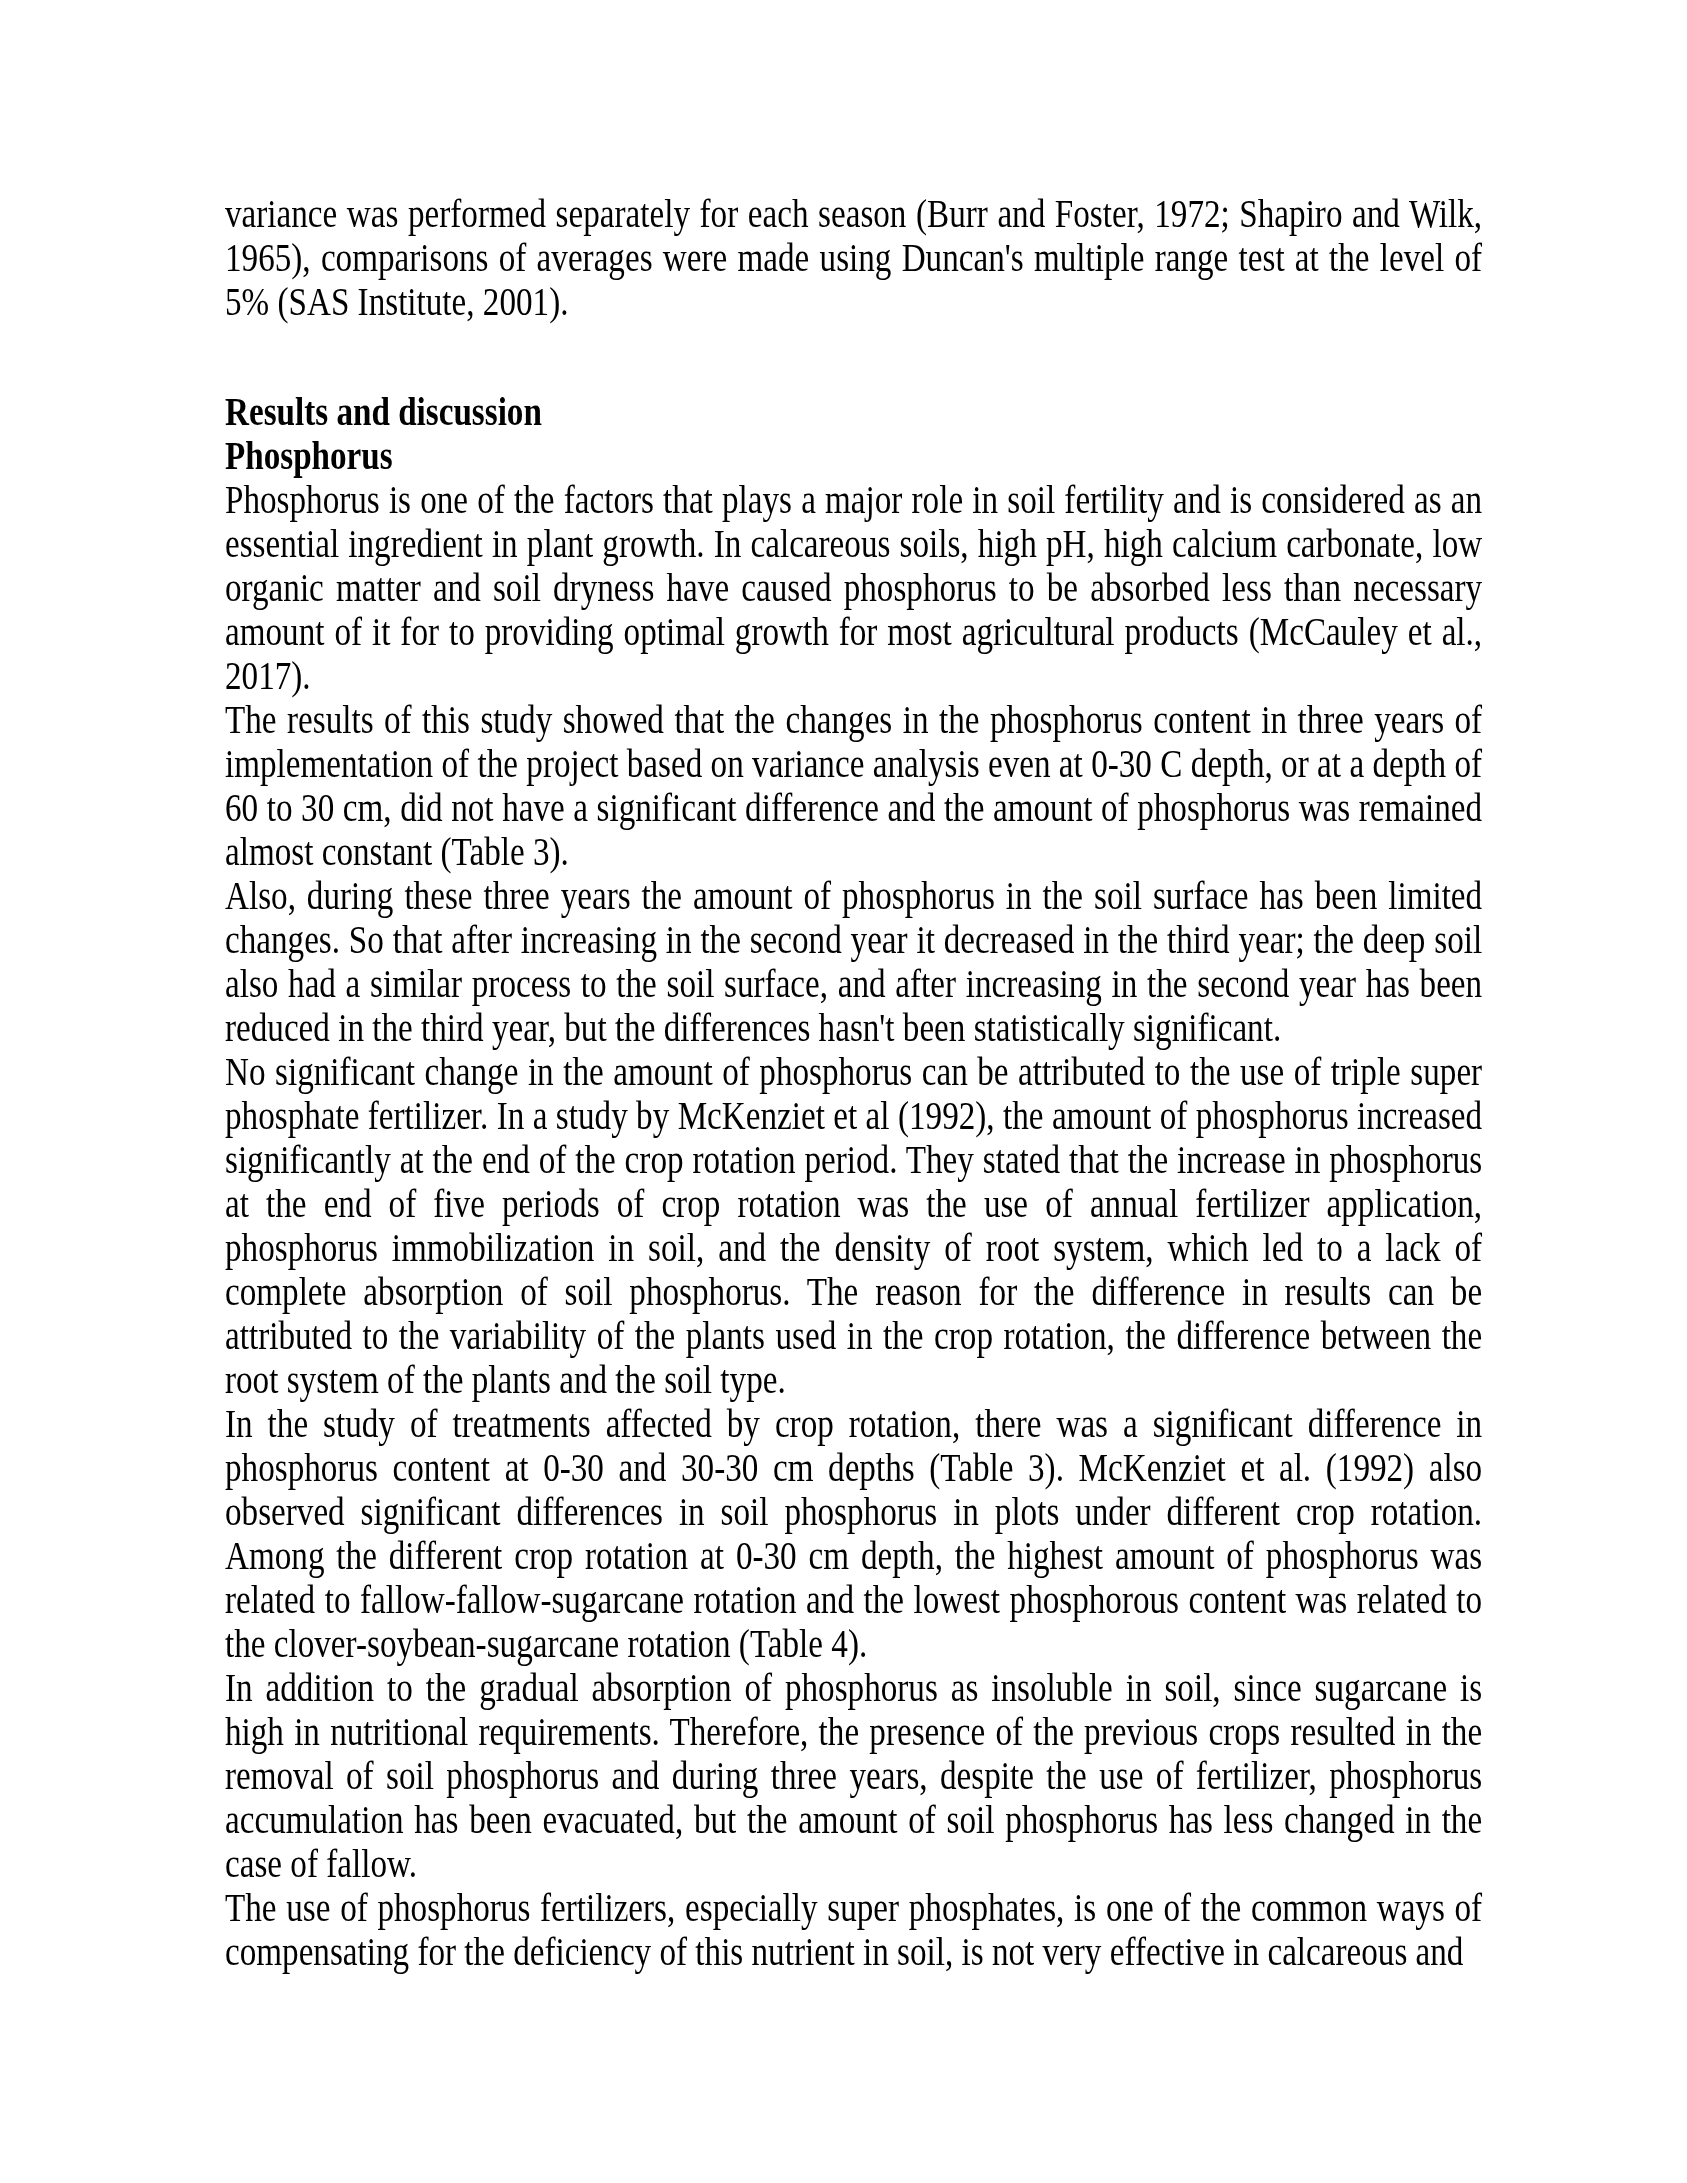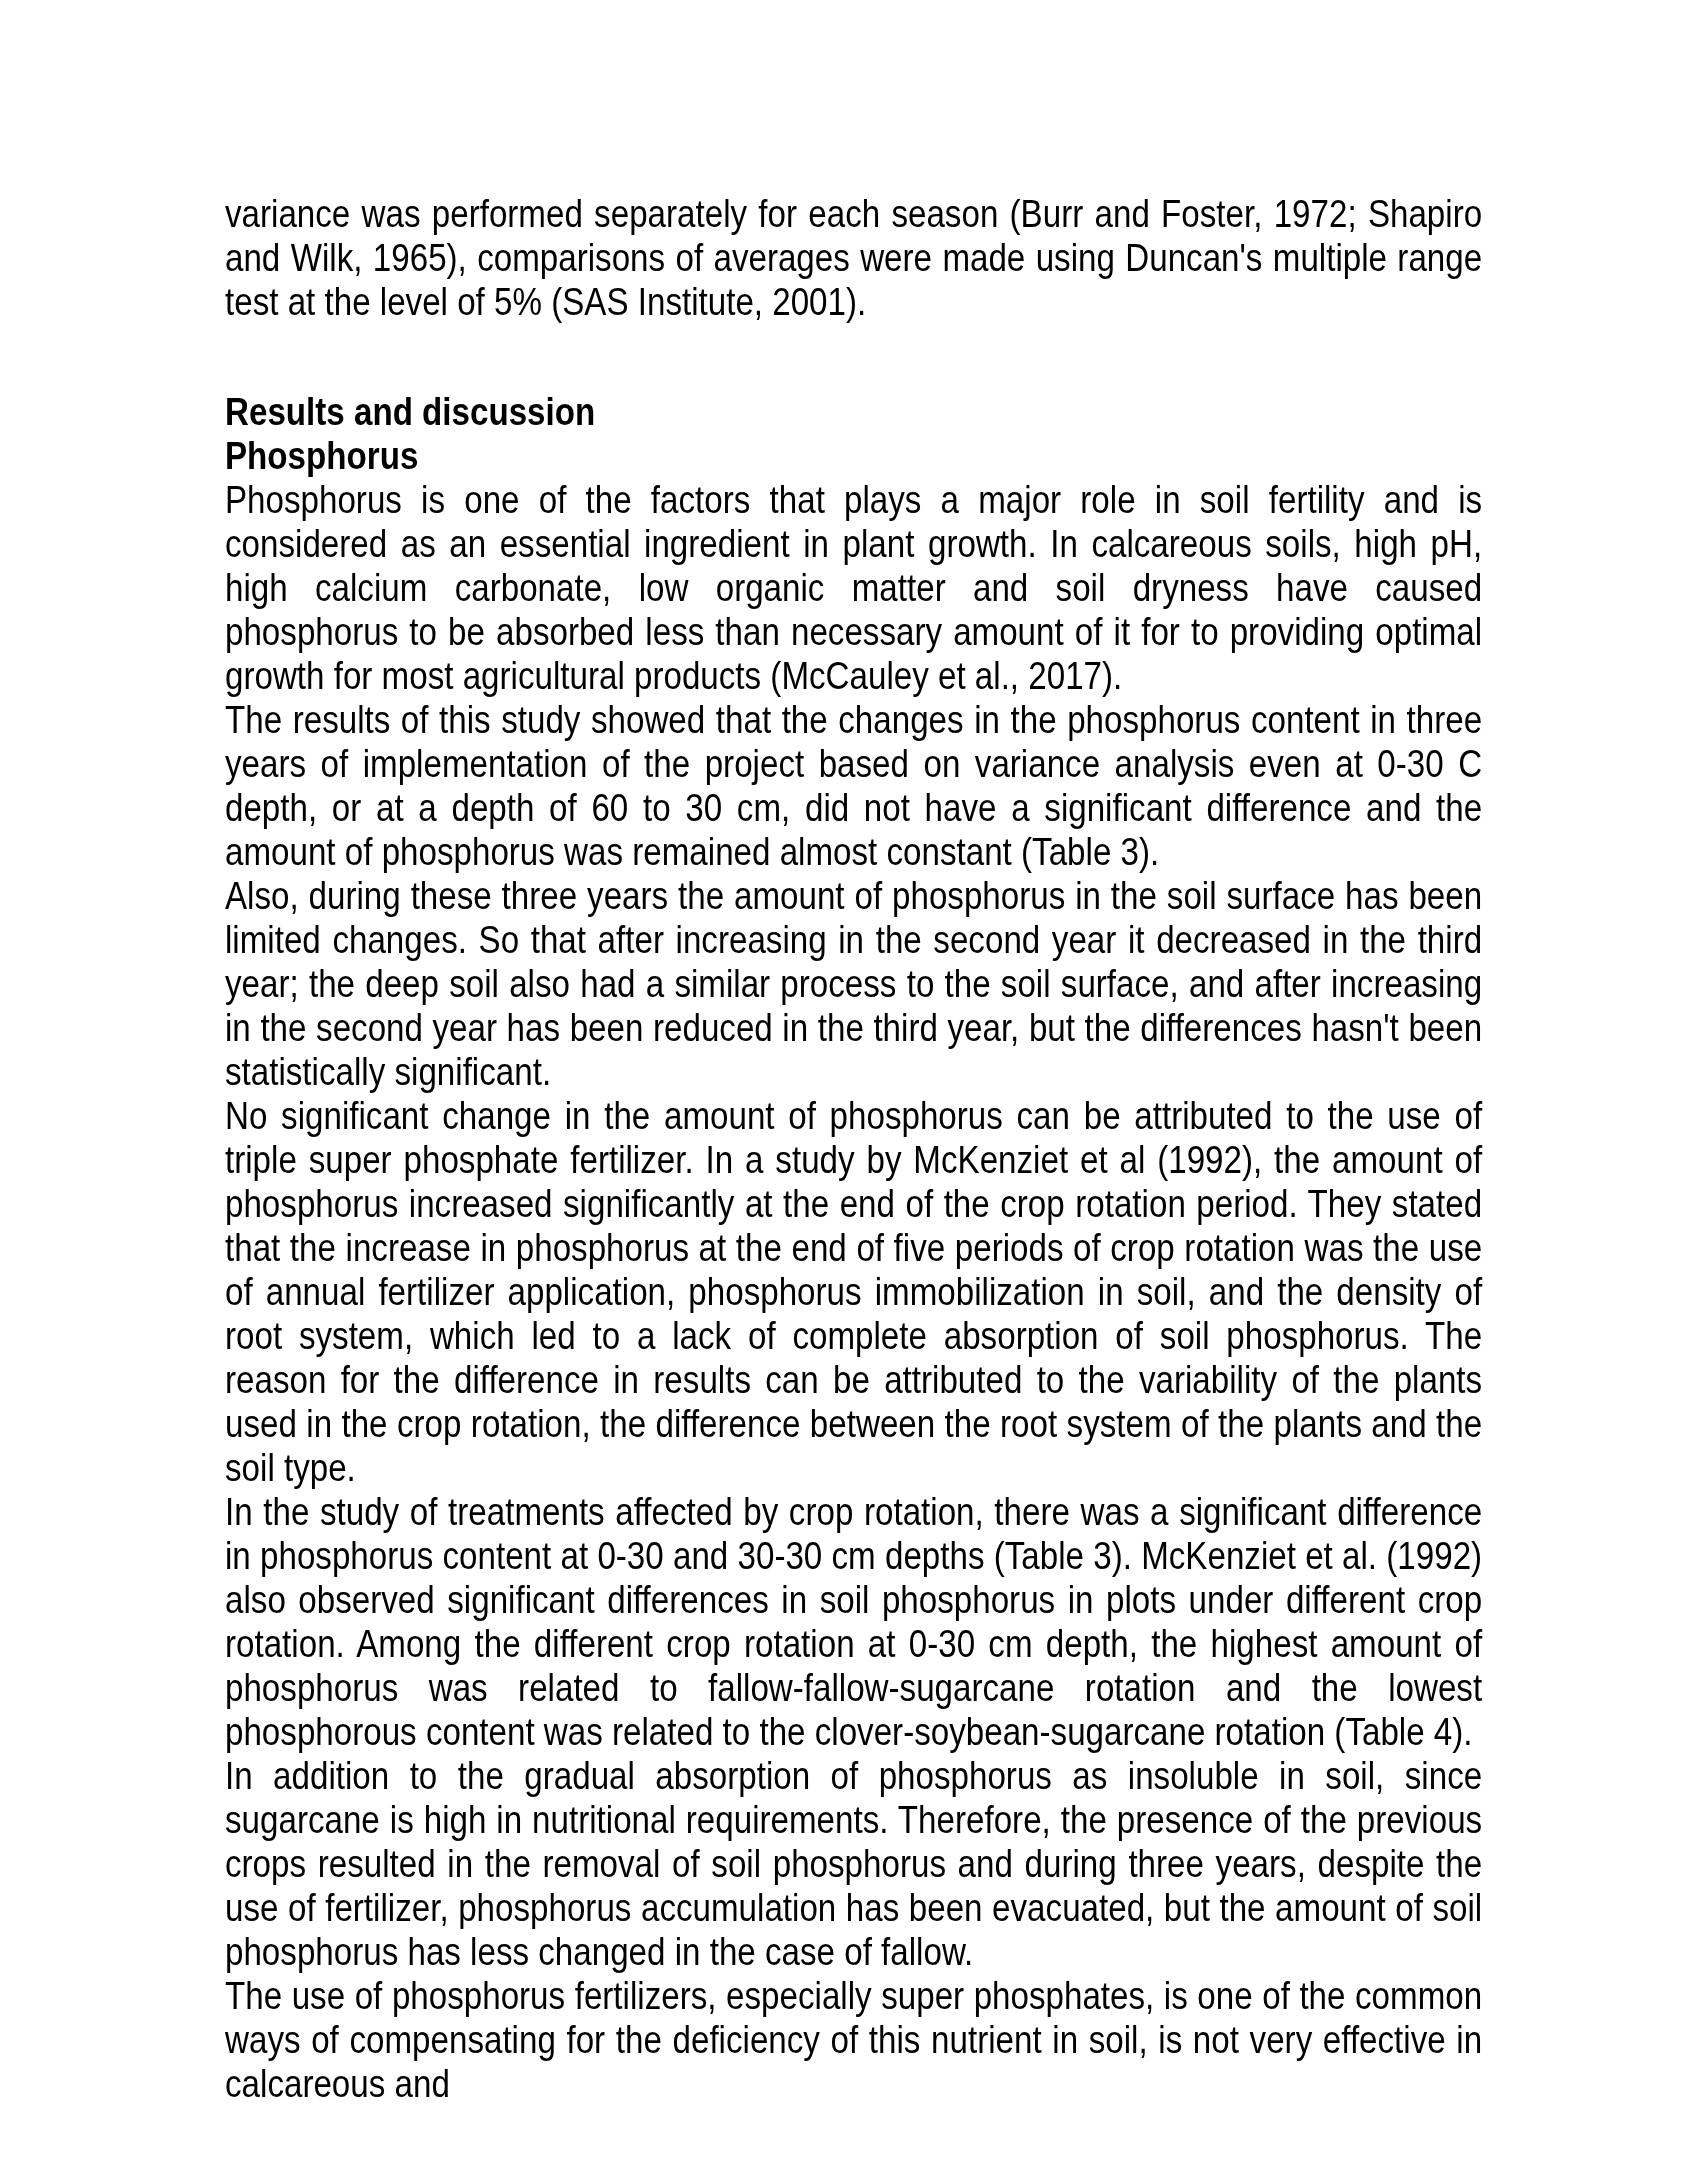--- a/index.html
+++ b/index.html
@@ -6,21 +6,21 @@
     margin: 0;
     padding: 0;
     background: #ffffff;
   }
   .page {
     position: relative;
     width: 1687px;
     height: 2183px;
     background: #ffffff;
     color: #000000;
-    font-family: Liberation Sans, sans-serif;
+    font-family: Liberation Serif, serif;
     overflow: hidden;
   }
   .content {
     position: absolute;
     left: 225px;
     top: 192px;
     width: 1479px;
     transform: scaleX(0.85);
     transform-origin: 0 0;
     font-size: 39px;

